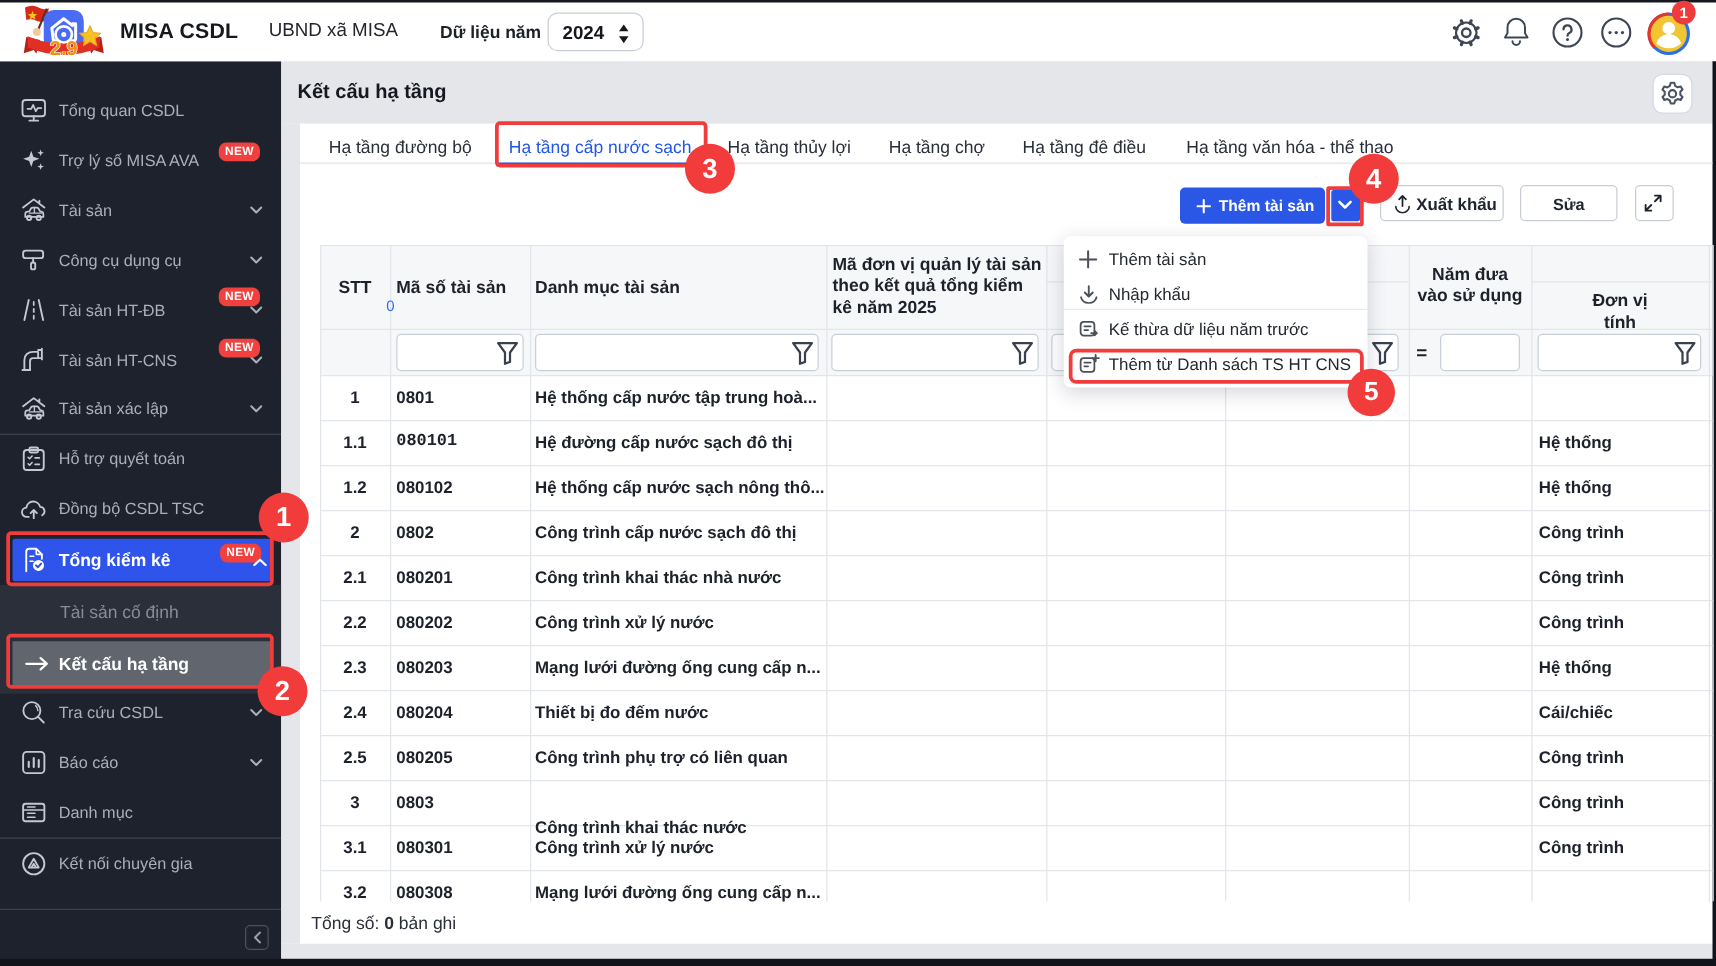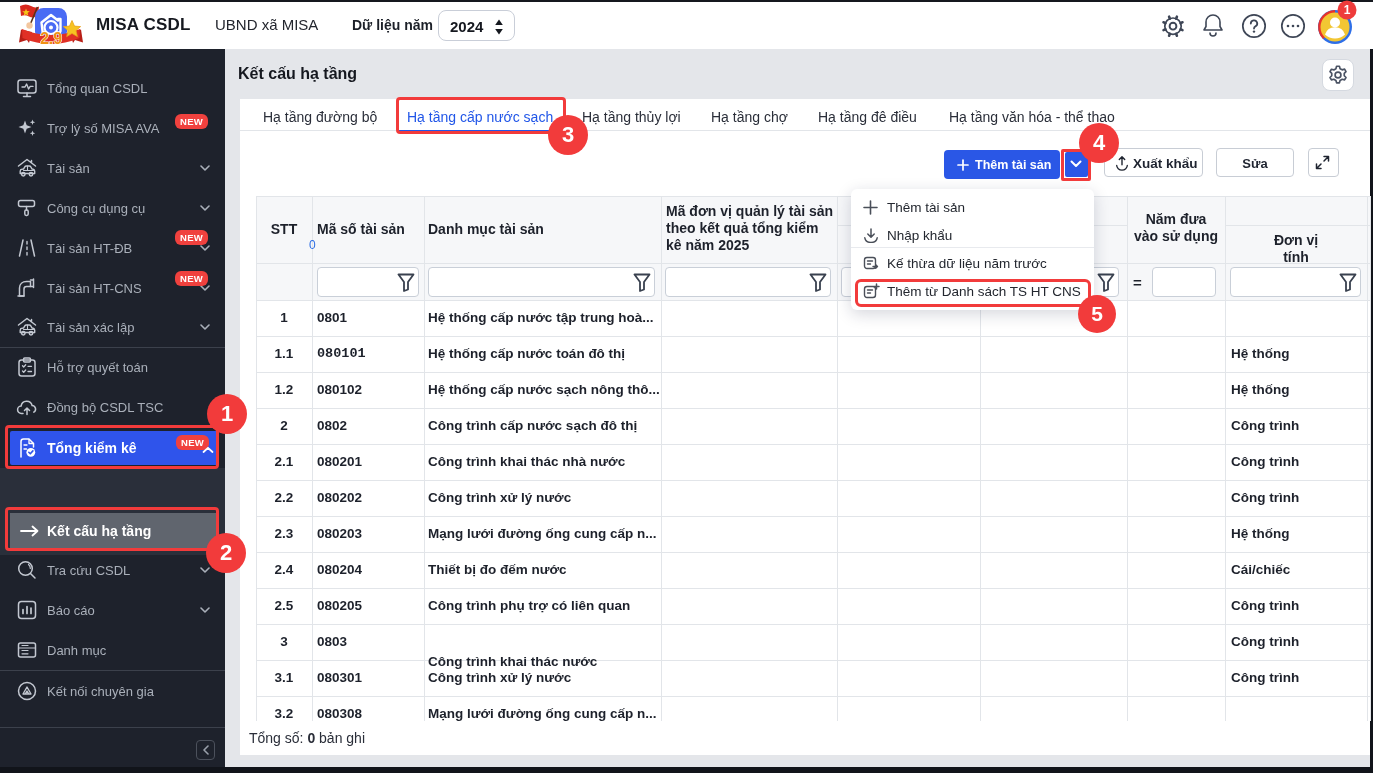--- a/index.html
+++ b/index.html
@@ -165,20 +165,23 @@
     <path d="M11.8 15.3 l1.5 1.5 2.6-2.9" stroke="#2f54eb" stroke-width="1.6"></path>
 </svg>
 <div class="mi" style="top:379px;">
       <span class="txt" style="color:#fff; font-weight:700; font-size:14px;">Tổng kiểm kê</span>
     </div>
 <div class="newb" style="left:176px; top:386px;">NEW</div>
 <svg width="12" height="8" style="position:absolute; left:202px; top:397px;" viewBox="0 0 12 8" fill="none" stroke="#fff" stroke-width="1.8" stroke-linecap="round" stroke-linejoin="round">
       <path d="M1.5 6 L6 1.8 L10.5 6"></path>
     </svg>
 
+<div class="mi" style="top:419px; height:42px;">
+      <span class="txt" style="left:48px; color:#878c96; font-size:14px;">Tài sản cố định</span>
+    </div>
 <div style="position:absolute; left:10px; top:464px; width:208px; height:36px; background:#60656e;"></div>
 <svg width="20" height="12" style="position:absolute; left:20px; top:476px;" viewBox="0 0 20 12" fill="none" stroke="#fff" stroke-width="1.8" stroke-linecap="round" stroke-linejoin="round">
       <path d="M1 6 h16 M12.5 1.5 L17.5 6 l-5 4.5"></path>
     </svg>
 <div class="mi" style="top:464px; height:36px;">
       <span class="txt" style="color:#fff; font-weight:700; font-size:14px;">Kết cấu hạ tầng</span>
     </div>
 
 <div class="mi" style="top:59px;">
       <span class="txt">Trợ lý số MISA AVA</span>
@@ -435,21 +438,21 @@
 <svg class="funnel" style="left:1339px; top:273px;" width="18" height="19" viewBox="0 0 18 19" fill="none" stroke="#39414f" stroke-width="1.8" stroke-linejoin="round">
       <path d="M1.5 1.5 h15 L11 9 v7.5 l-4 1.5 V9 Z"></path>
     </svg>
 <div class="abs" style="left:1133px; top:274px; font-size:15px; font-weight:700; color:#1d212b;">=</div>
 <div class="fbox" style="left:1152px; width:64px;"></div>
 <div class="td" style="left:256px; top:310px; width:56px; text-align:center;">1</div>
 <div class="td" style="left:317px; top:310px;">0801</div>
 <div class="td" style="left:428px; top:310px;">Hệ thống cấp nước tập trung hoà...</div>
 <div class="td" style="left:256px; top:346px; width:56px; text-align:center;">1.1</div>
 <div class="td" style="left:317px; top:346px;font-family:Liberation Mono, monospace;">080101</div>
-<div class="td" style="left:428px; top:346px;">Hệ thống cấp nước toán đô thị</div>
+<div class="td" style="left:428px; top:346px;">Hệ đường cấp nước sạch đô thị</div>
 <div class="td" style="left:1231px; top:346px;">Hệ thống</div>
 <div class="td" style="left:256px; top:382px; width:56px; text-align:center;">1.2</div>
 <div class="td" style="left:317px; top:382px;">080102</div>
 <div class="td" style="left:428px; top:382px;">Hệ thống cấp nước sạch nông thô...</div>
 <div class="td" style="left:1231px; top:382px;">Hệ thống</div>
 <div class="td" style="left:256px; top:418px; width:56px; text-align:center;">2</div>
 <div class="td" style="left:317px; top:418px;">0802</div>
 <div class="td" style="left:428px; top:418px;">Công trình cấp nước sạch đô thị</div>
 <div class="td" style="left:1231px; top:418px;">Công trình</div>
 <div class="td" style="left:256px; top:454px; width:56px; text-align:center;">2.1</div>

